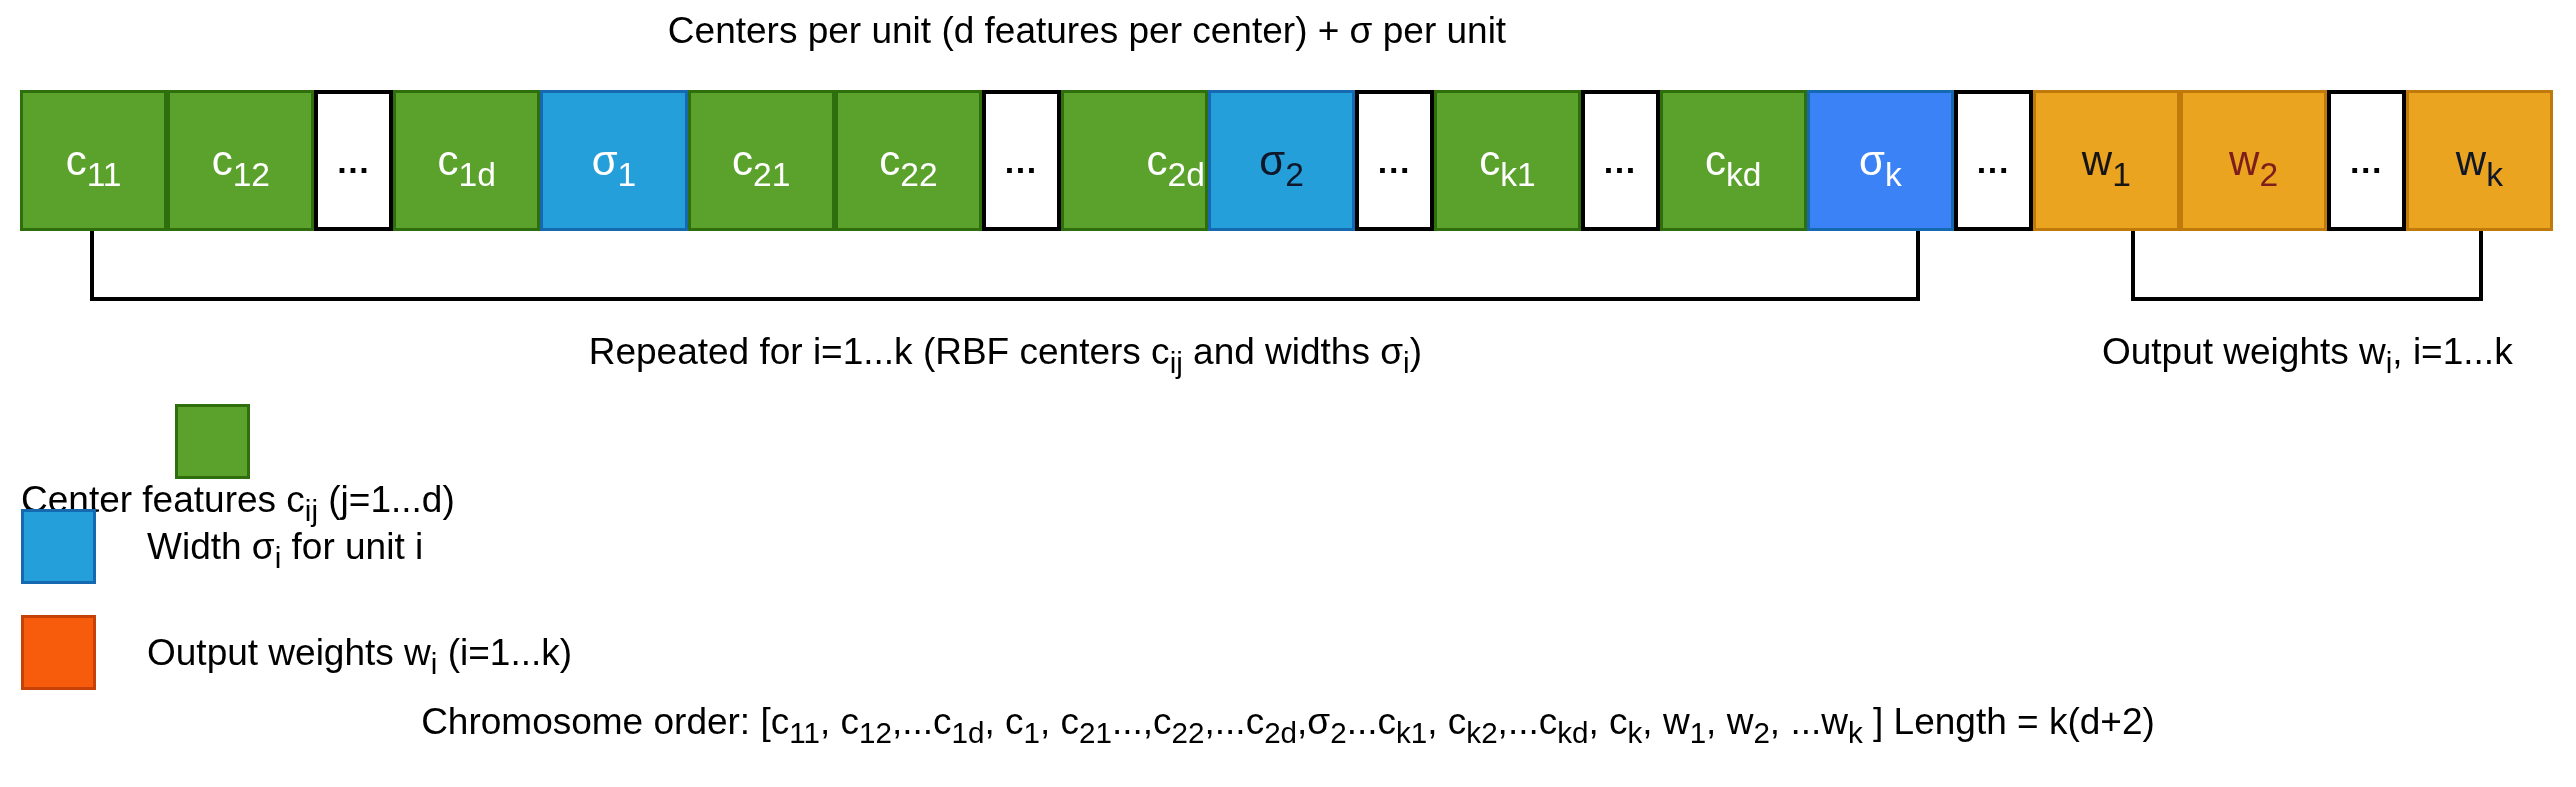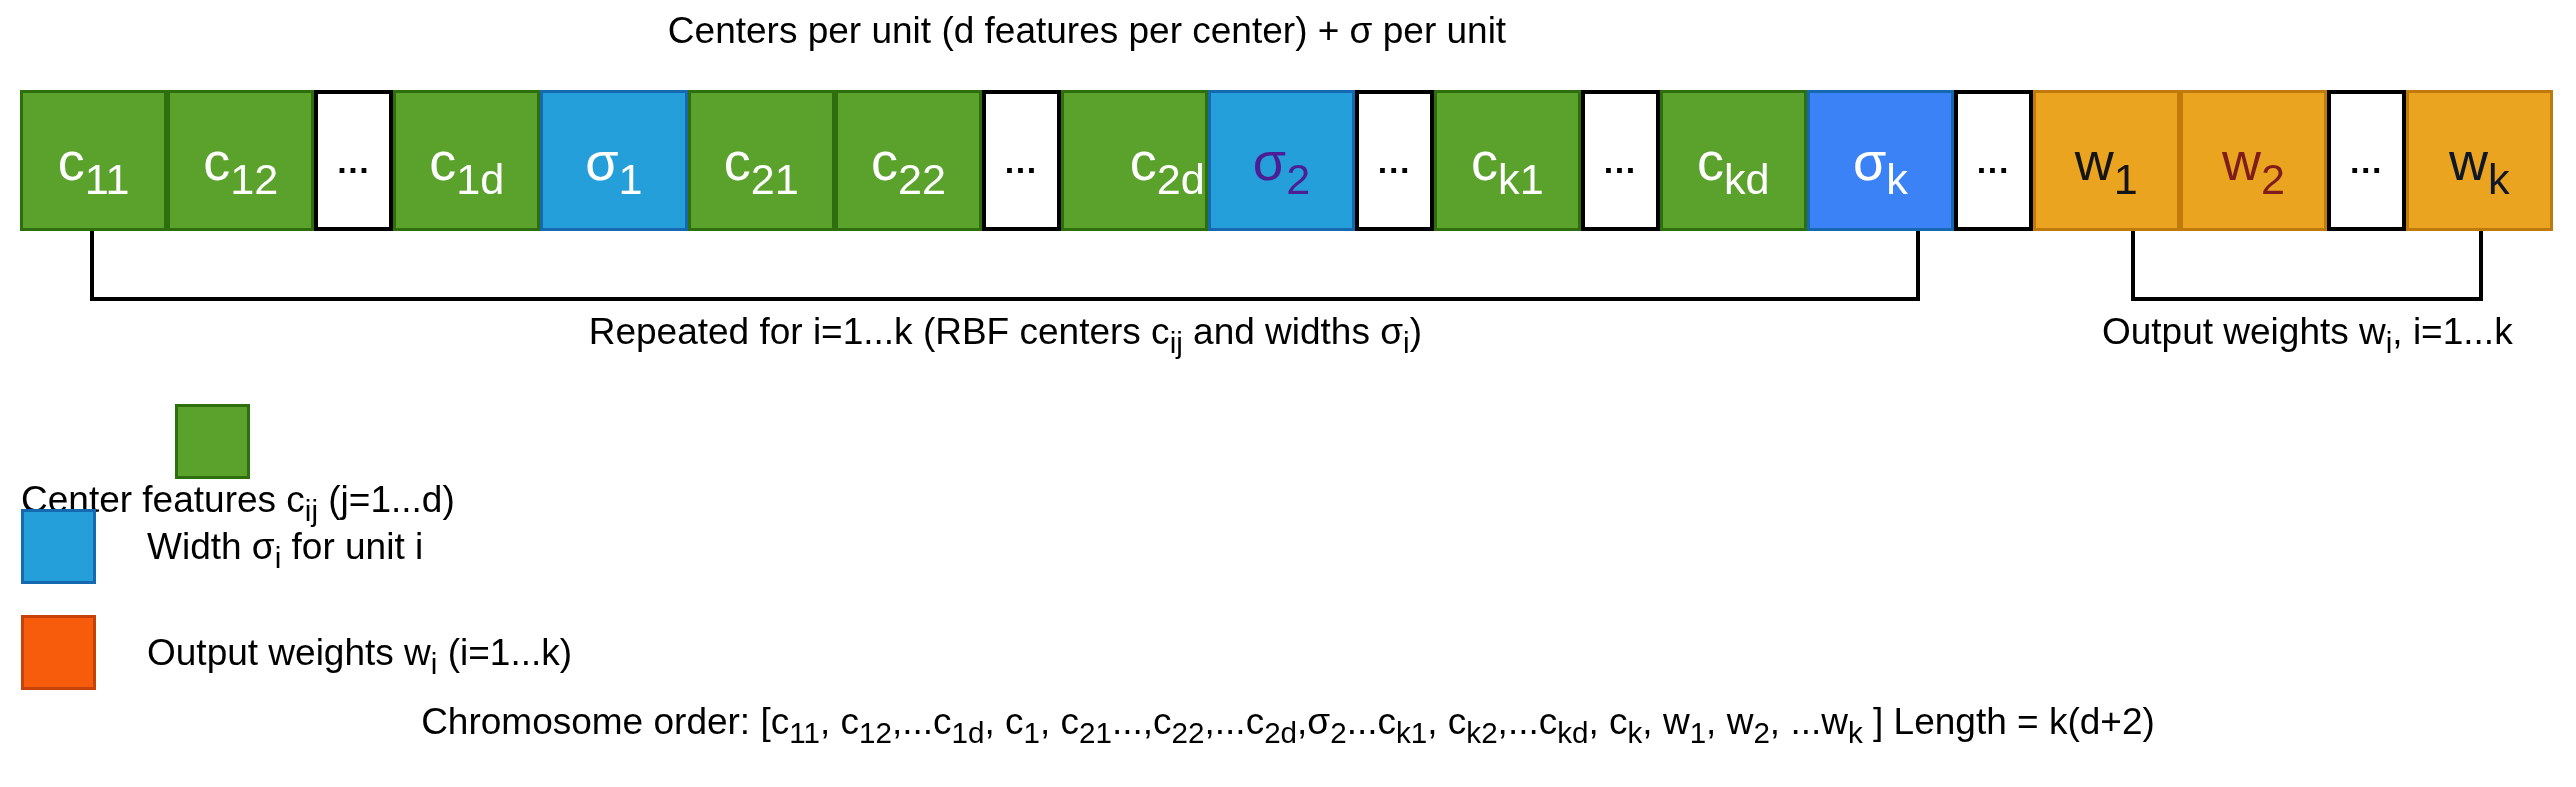--- a/index.html
+++ b/index.html
@@ -15,33 +15,33 @@
   
   #gene-row{
     position:absolute;left:20px;top:90px;width:2533px;height:141px;
     display:flex;
   }
   .box{
     box-sizing:border-box;flex:2 1 0;border:3.2px solid;
     display:flex;align-items:center;justify-content:center;
   }
   .box.dots{flex:1 1 0;border-width:4px;}
-  .box-label{font-size:54px;line-height:1;white-space:nowrap;}
+  .box-label{font-size:42px;line-height:1;white-space:nowrap;}
   .box.dots .box-label{font-size:34px;font-weight:bold;letter-spacing:1.6px;}
   sub{font-size:0.8em;vertical-align:-0.32em;line-height:0;}
   
   .annot{position:absolute;left:20px;top:0;width:2533px;height:788px;pointer-events:none;}
   .bracket{
     position:absolute;top:231px;height:70px;box-sizing:border-box;
     border:0 solid #000;border-left-width:4px;border-right-width:4px;border-bottom-width:4px;
   }
   .b-repeat{left:2.78%;width:72.25%;}
   .b-weights{left:83.33%;width:13.9%;}
   .bracket-label{
-    position:absolute;top:311px;transform:translateX(-50%);
+    position:absolute;top:331px;transform:translateX(-50%);
     font-size:37px;white-space:nowrap;
   }
   .bl-repeat{left:38.9%;}
   .bl-weights{left:90.3%;}
   
   .legend-row{position:absolute;left:21px;display:flex;align-items:center;height:75px;}
   .legend-row.r0{top:404px;flex-direction:column;}
   .legend-row.r1{top:509px;}
   .legend-row.r2{top:615px;align-items:center;}
   .swatch{width:75px;height:75px;box-sizing:border-box;border:3.2px solid;margin-right:51px;flex:none;}
@@ -80,21 +80,21 @@
       </div>
       <div class="box center" style="background: rgb(90, 162, 43); border-color: rgb(46, 110, 13); color: rgb(255, 255, 255);">
         <span class="box-label">c<sub>22</sub></span>
       </div>
       <div class="box dots" style="background: rgb(255, 255, 255); border-color: rgb(0, 0, 0); color: rgb(0, 0, 0);">
         <span class="box-label">...</span>
       </div>
       <div class="box center" style="background: rgb(90, 162, 43); border-color: rgb(46, 110, 13); color: rgb(255, 255, 255); justify-content: flex-end;">
         <span class="box-label">c<sub>2d</sub></span>
       </div>
-      <div class="box width" style="background: rgb(37, 159, 218); border-color: rgb(21, 105, 176); color: #4c1d95;">
+      <div class="box width" style="background: rgb(37, 159, 218); border-color: rgb(21, 105, 176); color: #0f172a;">
         <span class="box-label">σ<sub>2</sub></span>
       </div>
       <div class="box dots" style="background: rgb(255, 255, 255); border-color: rgb(0, 0, 0); color: rgb(0, 0, 0);">
         <span class="box-label">...</span>
       </div>
       <div class="box center" style="background: rgb(90, 162, 43); border-color: rgb(46, 110, 13); color: rgb(255, 255, 255);">
         <span class="box-label">c<sub>k1</sub></span>
       </div>
       <div class="box dots" style="background: rgb(255, 255, 255); border-color: rgb(0, 0, 0); color: rgb(0, 0, 0);">
         <span class="box-label">...</span>

